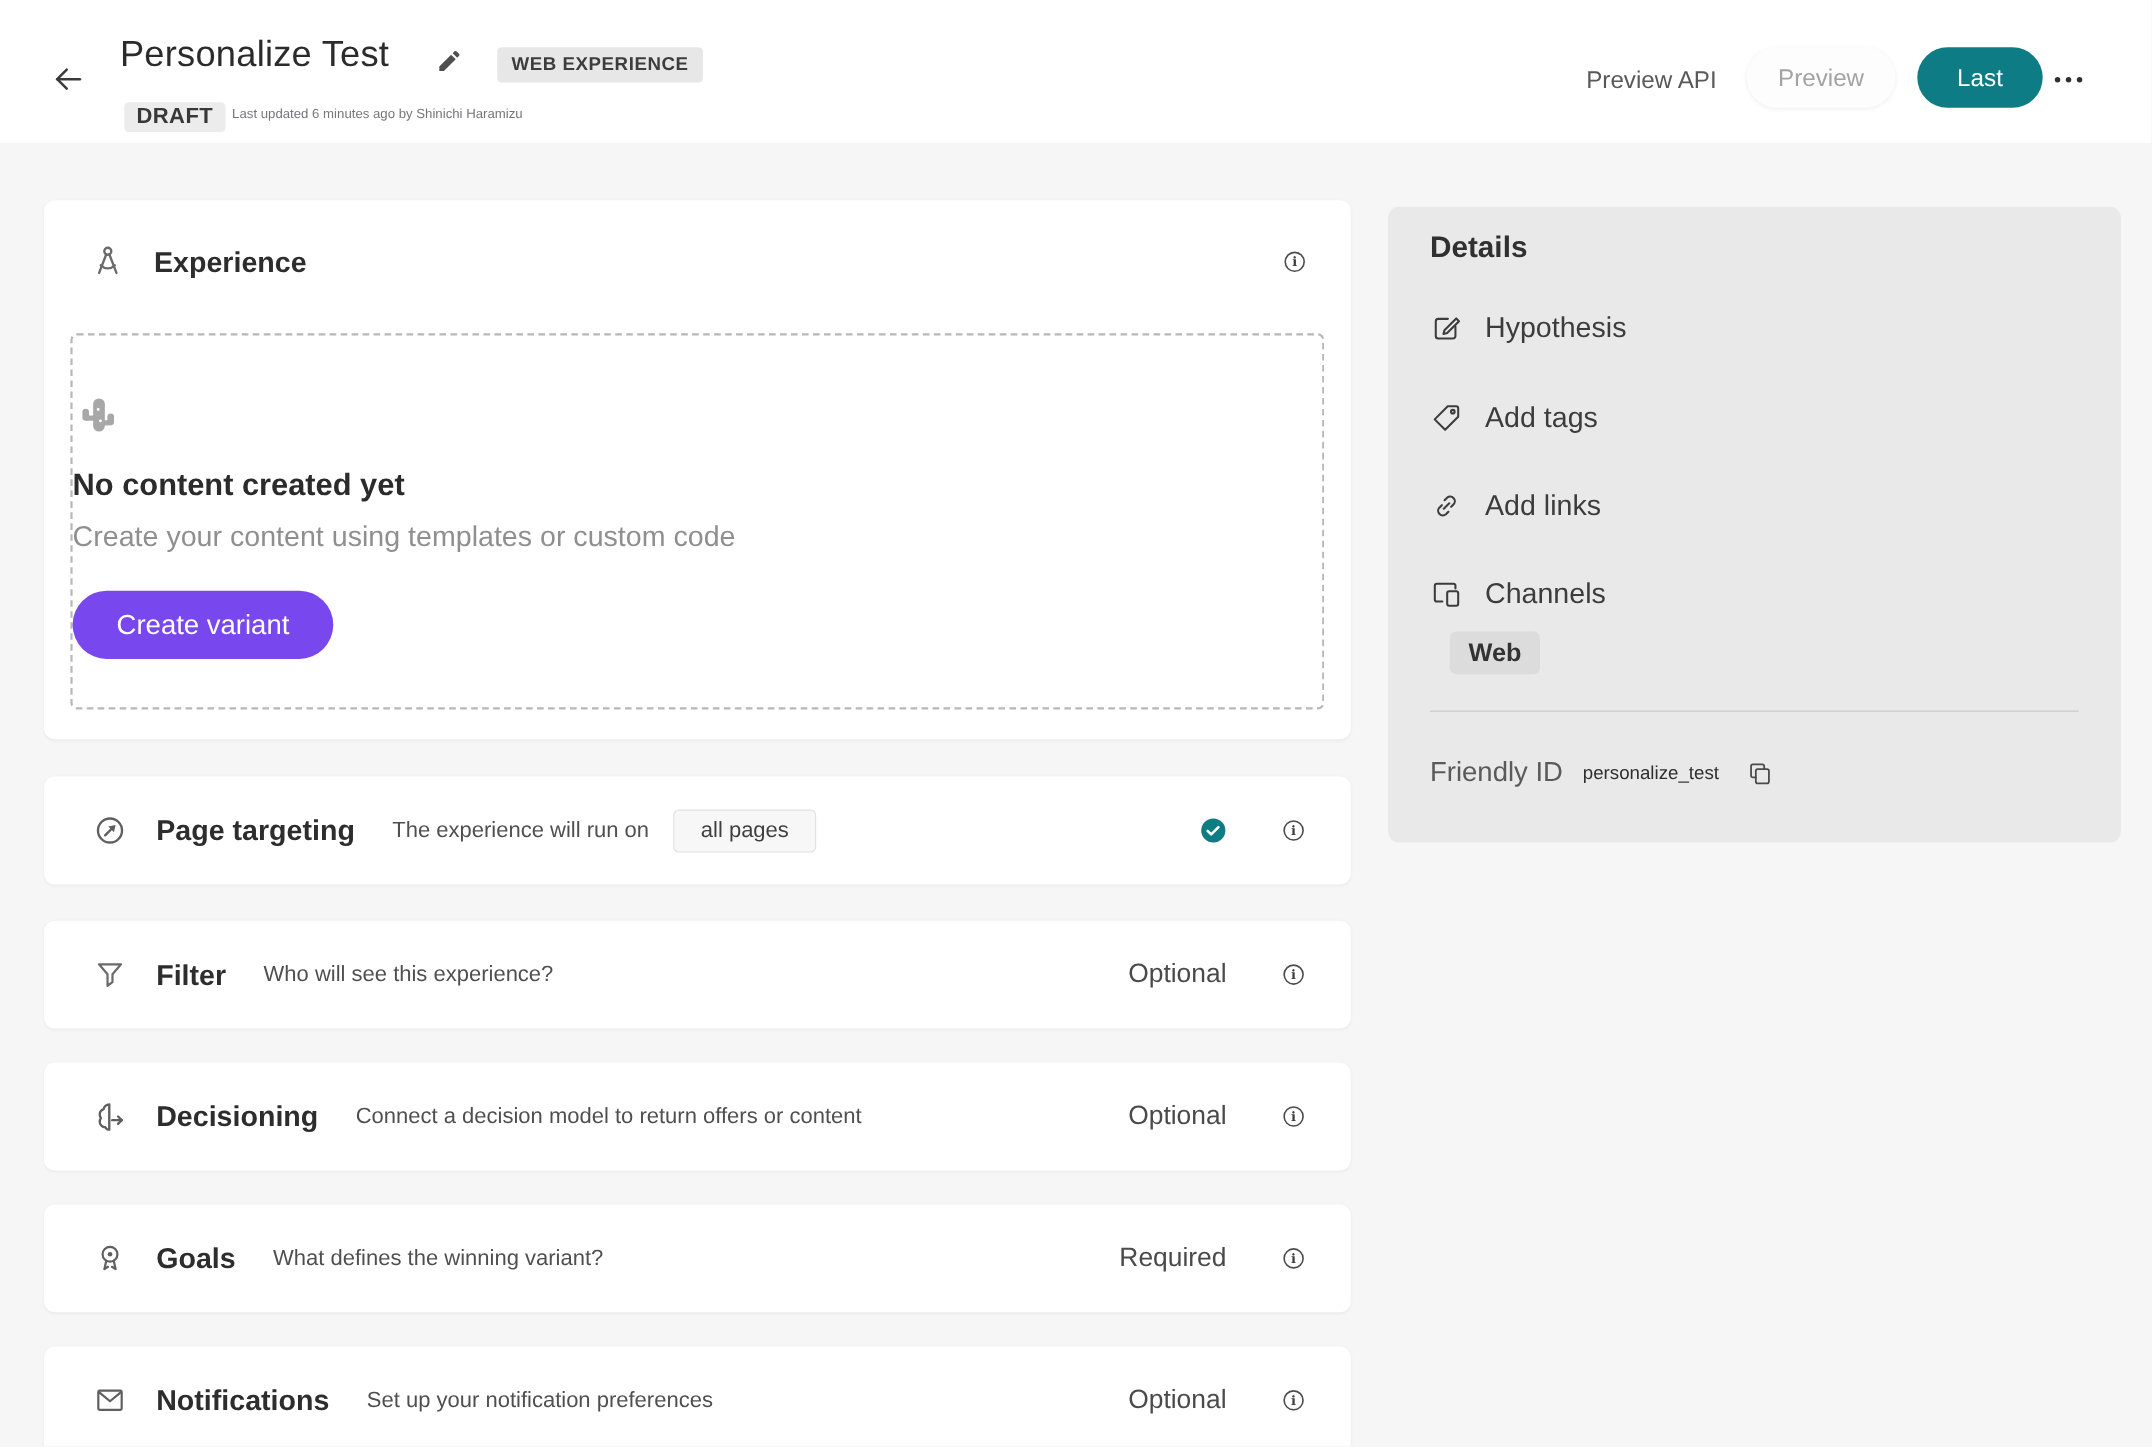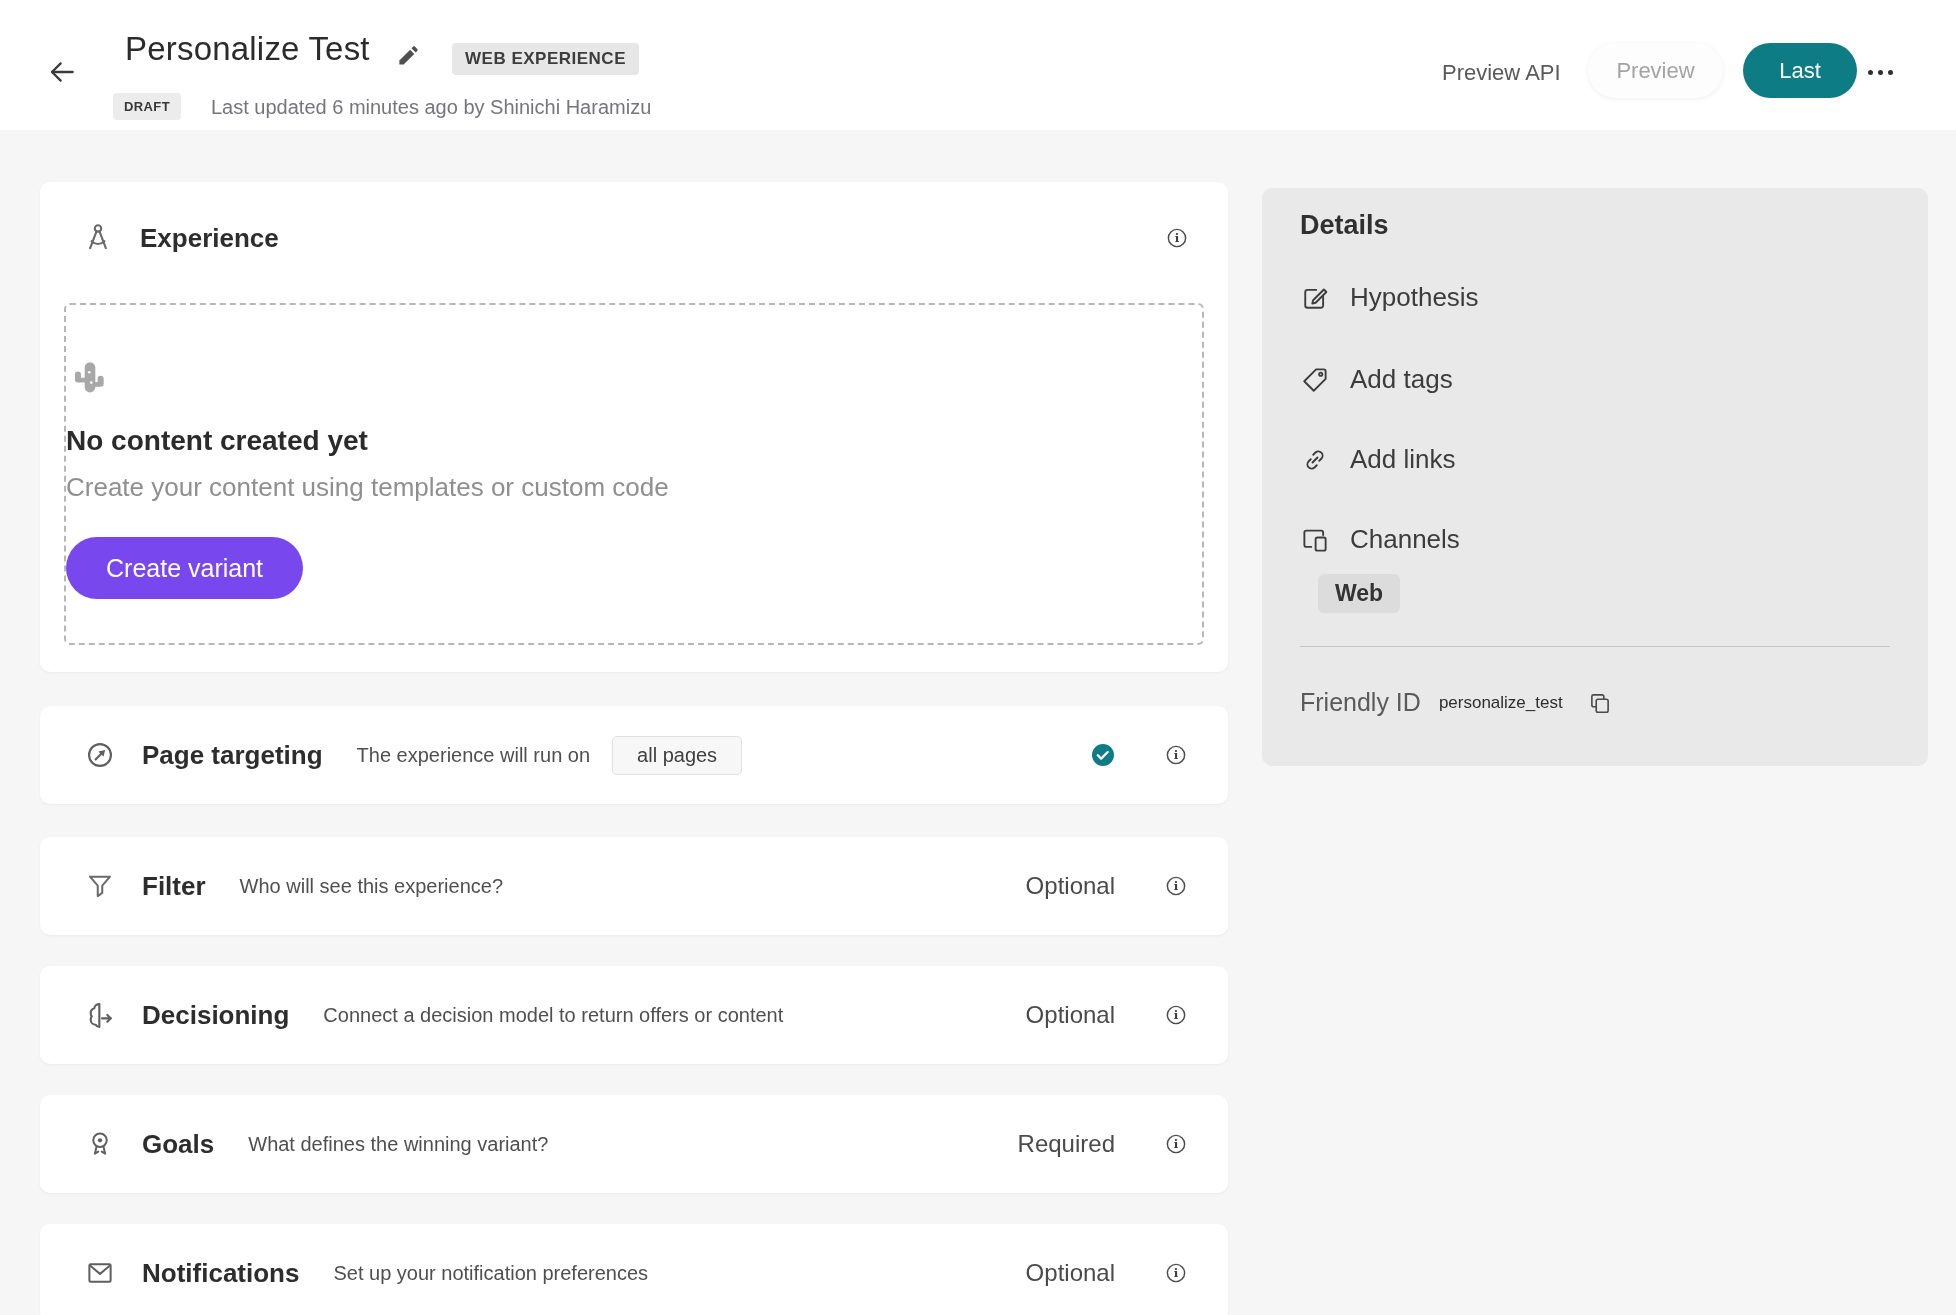--- a/index.html
+++ b/index.html
@@ -3,27 +3,27 @@
 <meta charset="utf-8">
 <style>
   * { margin:0; padding:0; box-sizing:border-box; }
   html,body { background:#f6f6f6; }
   body { font-family:"Liberation Sans", sans-serif; color:#2d2d2d; }
   .stage { position:relative; width:1956px; height:1315px; overflow:hidden; background:var(--page-bg,#f6f6f6); }
 
   
   .topbar { position:absolute; left:0; top:0; width:1956px; height:130px; background:var(--header-bg,#ffffff); }
   .back-btn { position:absolute; left:46px; top:56px; width:32px; height:32px; cursor:pointer; }
-  .page-title { position:absolute; left:125px; top:30px; font-size:33px; font-weight:400; color:#2b2b2b; letter-spacing:.2px; }
+  .page-title { position:absolute; left:109px; top:30px; font-size:33px; font-weight:400; color:#2b2b2b; letter-spacing:.2px; }
   .edit-pencil { position:absolute; left:396px; top:44px; width:24px; height:24px; cursor:pointer; }
   .type-badge { position:absolute; left:452px; top:43px; height:32px; line-height:32px; padding:0 13px;
     background:#e7e7e7; border-radius:4px; font-size:17px; font-weight:700; color:#3d3d3d; letter-spacing:.5px; }
   .status-badge { position:absolute; left:113px; top:93px; height:27px; line-height:27px; padding:0 11px;
-    background:#ececec; border-radius:4px; font-size:13px; font-weight:700; color:#383838; letter-spacing:.4px; }
-  .updated-text { position:absolute; left:211px; top:96px; font-size:20px; color:#75757b; }
+    background:#ececec; border-radius:4px; font-size:20px; font-weight:700; color:#383838; letter-spacing:.4px; }
+  .updated-text { position:absolute; left:211px; top:96px; font-size:12px; color:#75757b; }
   .link-btn { position:absolute; left:1442px; top:60px; font-size:22px; color:#595959; cursor:pointer; }
   .pill { position:absolute; top:43px; height:55px; border:none; border-radius:28px; font-size:22px;
     font-family:"Liberation Sans",sans-serif; cursor:pointer; }
   .pill.preview { left:1588px; width:135px; background:#fdfdfd; color:#a3a3a3; box-shadow:0 1px 5px rgba(0,0,0,.07); }
   .pill.start { left:1743px; width:114px; background:var(--accent-teal,#0e7c85); color:#ffffff; }
   .kebab { position:absolute; left:1864px; top:66px; display:flex; gap:5px; cursor:pointer; padding:4px; }
   .kebab i { width:5px; height:5px; border-radius:50%; background:#2f2f2f; }
 
   
   .card { position:absolute; left:40px; width:1188px; background:#ffffff; border-radius:10px;

